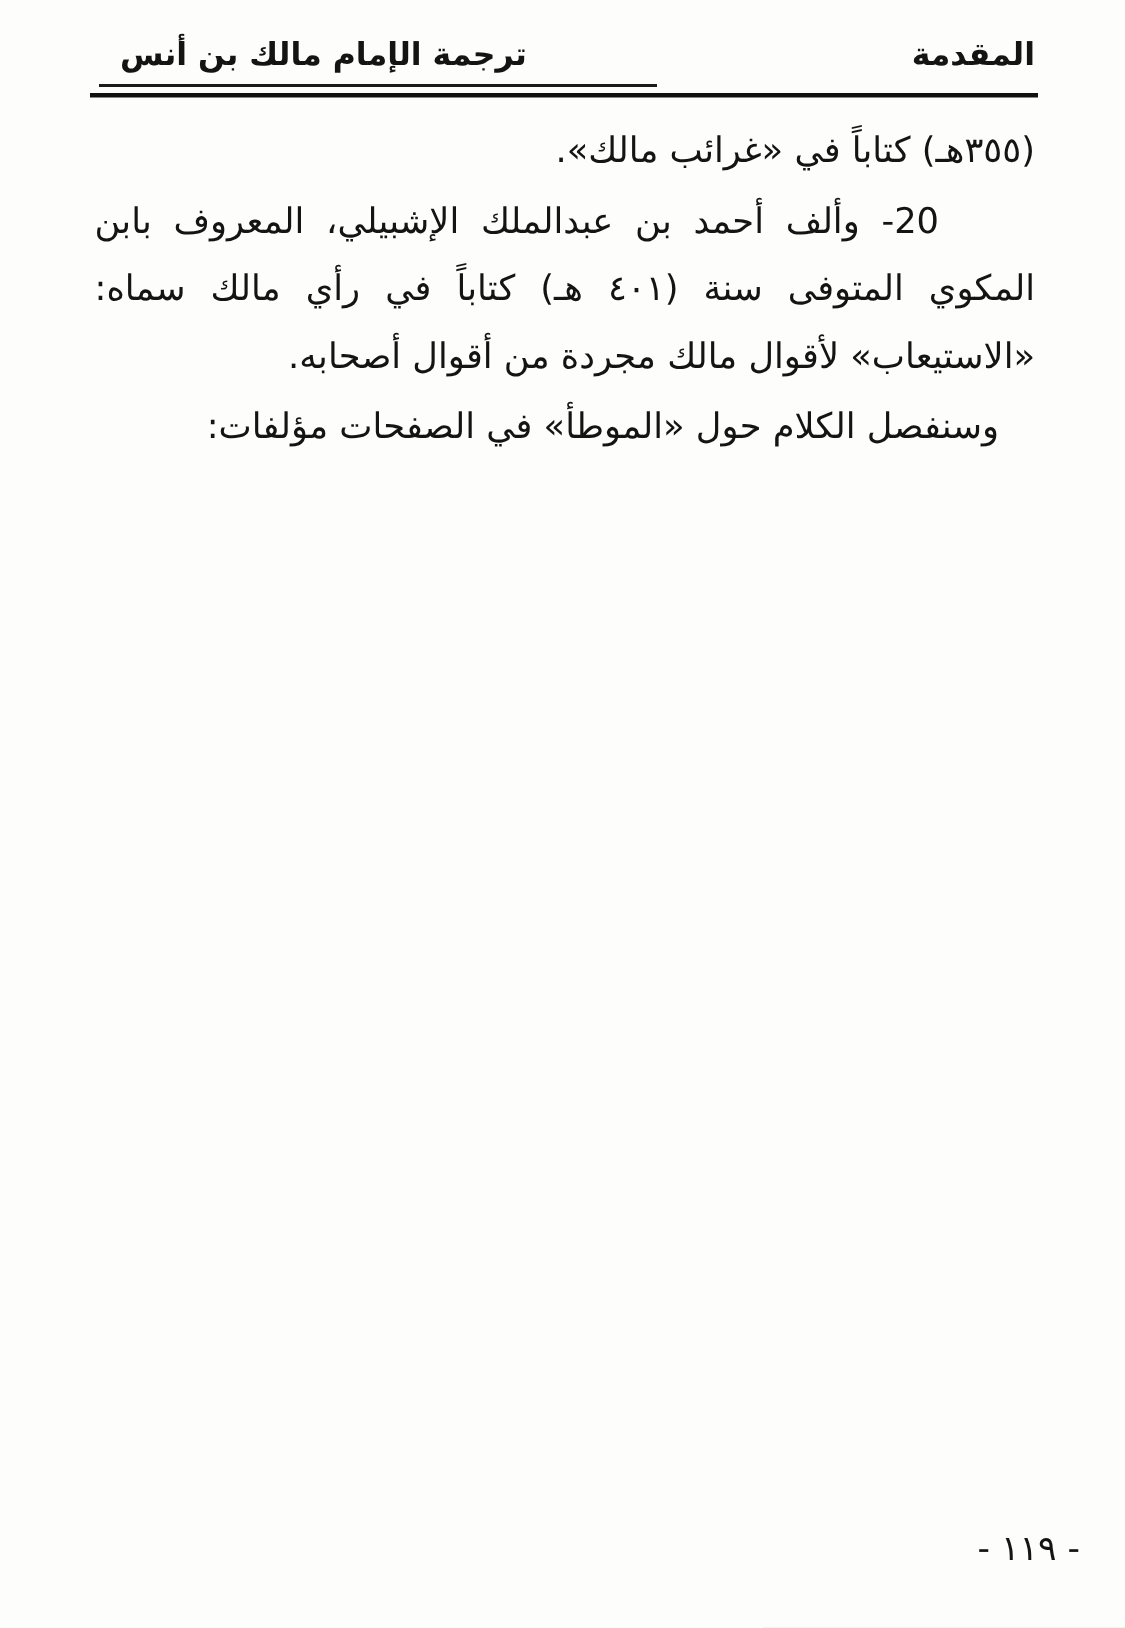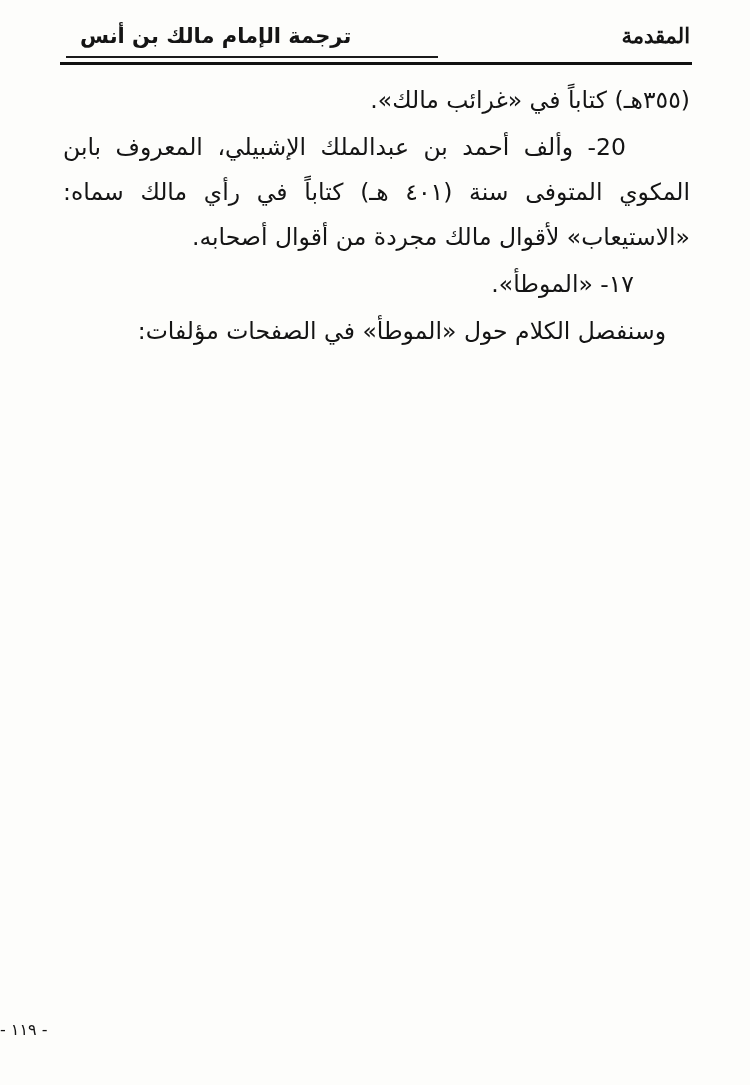--- a/index.html
+++ b/index.html
@@ -26,21 +26,20 @@
     left: 58px;
     display: flex;
     justify-content: space-between;
     align-items: baseline;
     font-weight: bold;
     font-size: 21px;
     letter-spacing: 0.2px;
   }
   .header .right-title {
     padding-left: 10px;
-    font-family: Liberation Serif, serif;
   }
   .header .center-title {
     margin-left: 22px;
   }
   .rule-a {
     position: absolute;
     top: 56px;
     left: 66px;
     width: 372px;
     height: 2px;
@@ -72,43 +71,42 @@
   .para-num    { text-indent: 64px; }
   .para-plain  { text-indent: 64px; }
   .para-short  { text-indent: 56px; }
   .para-close  { text-indent: 24px; }
   
   .footer {
     position: absolute;
     top: 1020px;
     left: 0;
     right: 30px;
-    text-align: left;
-    font-size: 16px;
+    text-align: right;
+    font-size: 23px;
     letter-spacing: 2px;
     direction: rtl;
   }
 </style>
 </head>
 <body>
 
 <div class="page">
 
   <div class="header">
     <span class="right-title">المقدمة</span>
     <span class="center-title">ترجمة الإمام مالك بن أنس</span>
   </div>
 
   <div class="rule-a"></div>
   <div class="rule-b"></div>
 
   <div class="body-text">
     <p class="para-cont">(٣٥٥هـ) كتاباً في «غرائب مالك».</p>
     <p class="para-num">20- وألف أحمد بن عبدالملك الإشبيلي، المعروف بابن المكوي المتوفى سنة (٤٠١ هـ) كتاباً في رأي مالك سماه: «الاستيعاب» لأقوال مالك مجردة من أقوال أصحابه.</p>
-    <p class="para-short">١٧- «الموطأ».</p>
     <p class="para-close">وسنفصل الكلام حول «الموطأ» في الصفحات مؤلفات:</p>
   </div>
 
   <div class="footer">
     <span>- ١١٩ -</span>
   </div>
 
 </div>
 
 </body></html>

